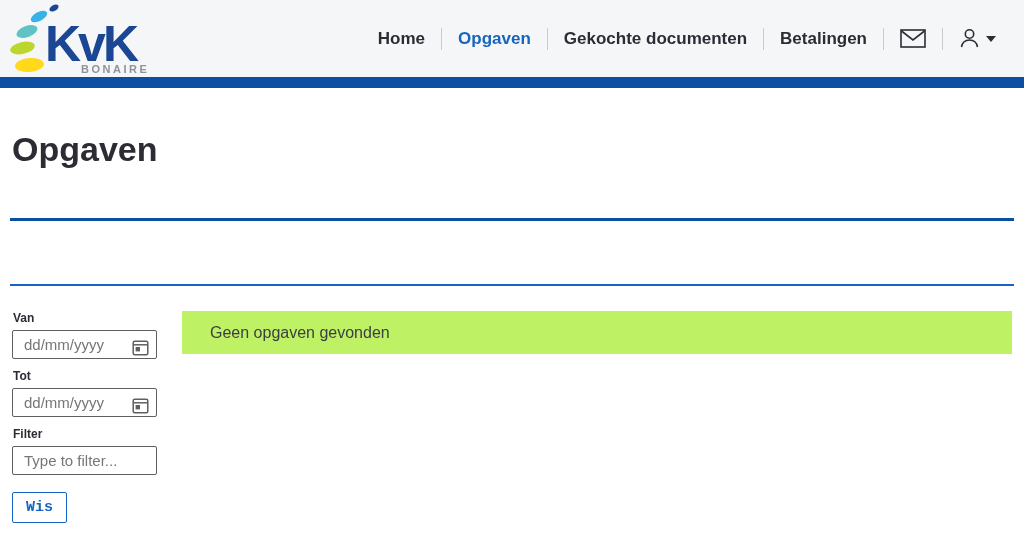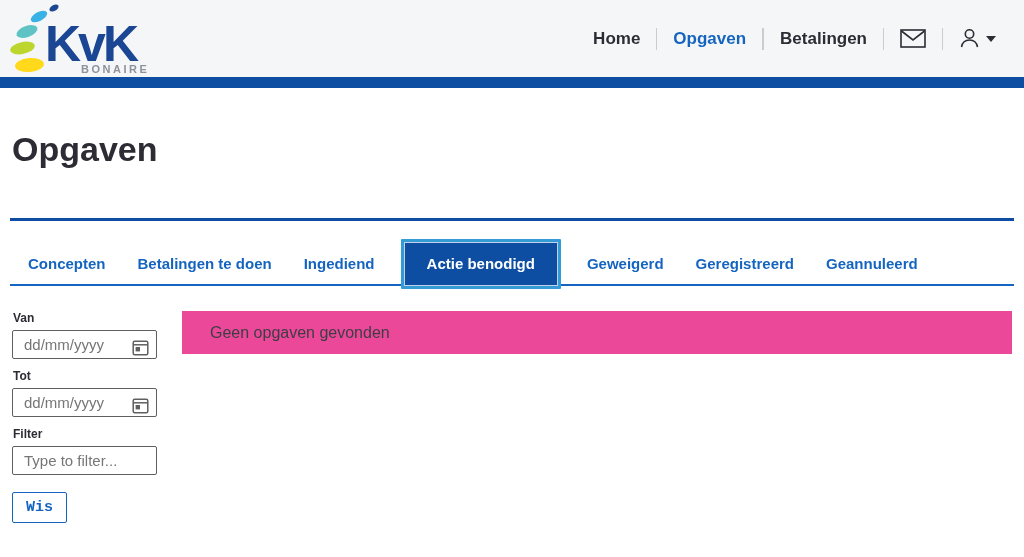--- a/index.html
+++ b/index.html
@@ -59,21 +59,21 @@
   input.text-input { width:100%; height:29px; border:1px solid #5f5f5f; border-radius:2px;
                      font-family:inherit; font-size:15px; color:#444; padding:0 28px 0 11px; }
   input.text-input.no-icon { padding-right:5px; }
   input.text-input::placeholder { color:#767676; opacity:1; }
   .cal-btn { position:absolute; right:8px; top:9px; width:17px; height:17px; border:none;
              background:transparent; padding:0; cursor:pointer; display:flex; }
   .clear-btn { margin-top:17px; background:#fff; border:1px solid #1565c0; border-radius:2px;
                color:#1565c0; font-family:Liberation Mono, monospace; font-size:15px; font-weight:700;
                padding:6px 13px; cursor:pointer; }
   .main-area { flex:1; }
-  .empty-bar { height:43px; background:#ec4899; display:flex; align-items:center;
+  .empty-bar { height:43px; background:#bef264; display:flex; align-items:center;
                padding-left:28px; font-size:16px; color:#3d3d44; }
 </style>
 </head>
 <body>
 
 <div class="header">
   <div class="logo">
     <span class="dot dot-navy"></span>
     <span class="dot dot-sky"></span>
     <span class="dot dot-teal"></span>
@@ -81,20 +81,21 @@
     <span class="dot dot-yellow"></span>
     <span class="logo-word">KvK</span>
     <span class="logo-region">BONAIRE</span>
   </div>
 
   <nav class="nav">
     <a class="nav-item">Home</a>
     <span class="nav-divider"></span>
     <a class="nav-item active">Opgaven</a>
     <span class="nav-divider"></span>
+    <a class="nav-item">Gekochte documenten</a>
     <span class="nav-divider"></span>
     <a class="nav-item">Betalingen</a>
     <span class="nav-divider"></span>
     <span class="nav-icon">
       <svg width="26" height="19" viewBox="0 0 26 19" fill="none" stroke="#2d2c35" stroke-width="1.6">
         <rect x="1" y="1" width="24" height="17"></rect>
         <path d="M1.5 2 L13 11 L24.5 2"></path>
       </svg>
     </span>
     <span class="nav-divider"></span>
@@ -110,29 +111,20 @@
 
 <div class="blue-bar"></div>
 
 <div class="page-head">
   <h1 class="page-title">Opgaven</h1>
 </div>
 
 <div class="tabs-top-rule"></div>
 <div class="tabs">
   <div class="tabs-underline"></div>
-  <div class="tab-strip">
-    <span class="tab">Concepten</span>
-    <span class="tab">Betalingen te doen</span>
-    <span class="tab">Ingediend</span>
-    <span class="tab active">Actie benodigd</span>
-    <span class="tab">Geweigerd</span>
-    <span class="tab">Geregistreerd</span>
-    <span class="tab">Geannuleerd</span>
-  </div>
 </div>
 
 <div class="content-row">
   <div class="sidebar">
 
     <div class="field-label">Van</div>
     <div class="input-wrap">
       <input class="text-input" type="text" placeholder="dd/mm/yyyy" style="">
       <button class="cal-btn">
         <svg width="17" height="17" viewBox="0 0 17 17" fill="none" stroke="#5f5f5f" stroke-width="1.5">

